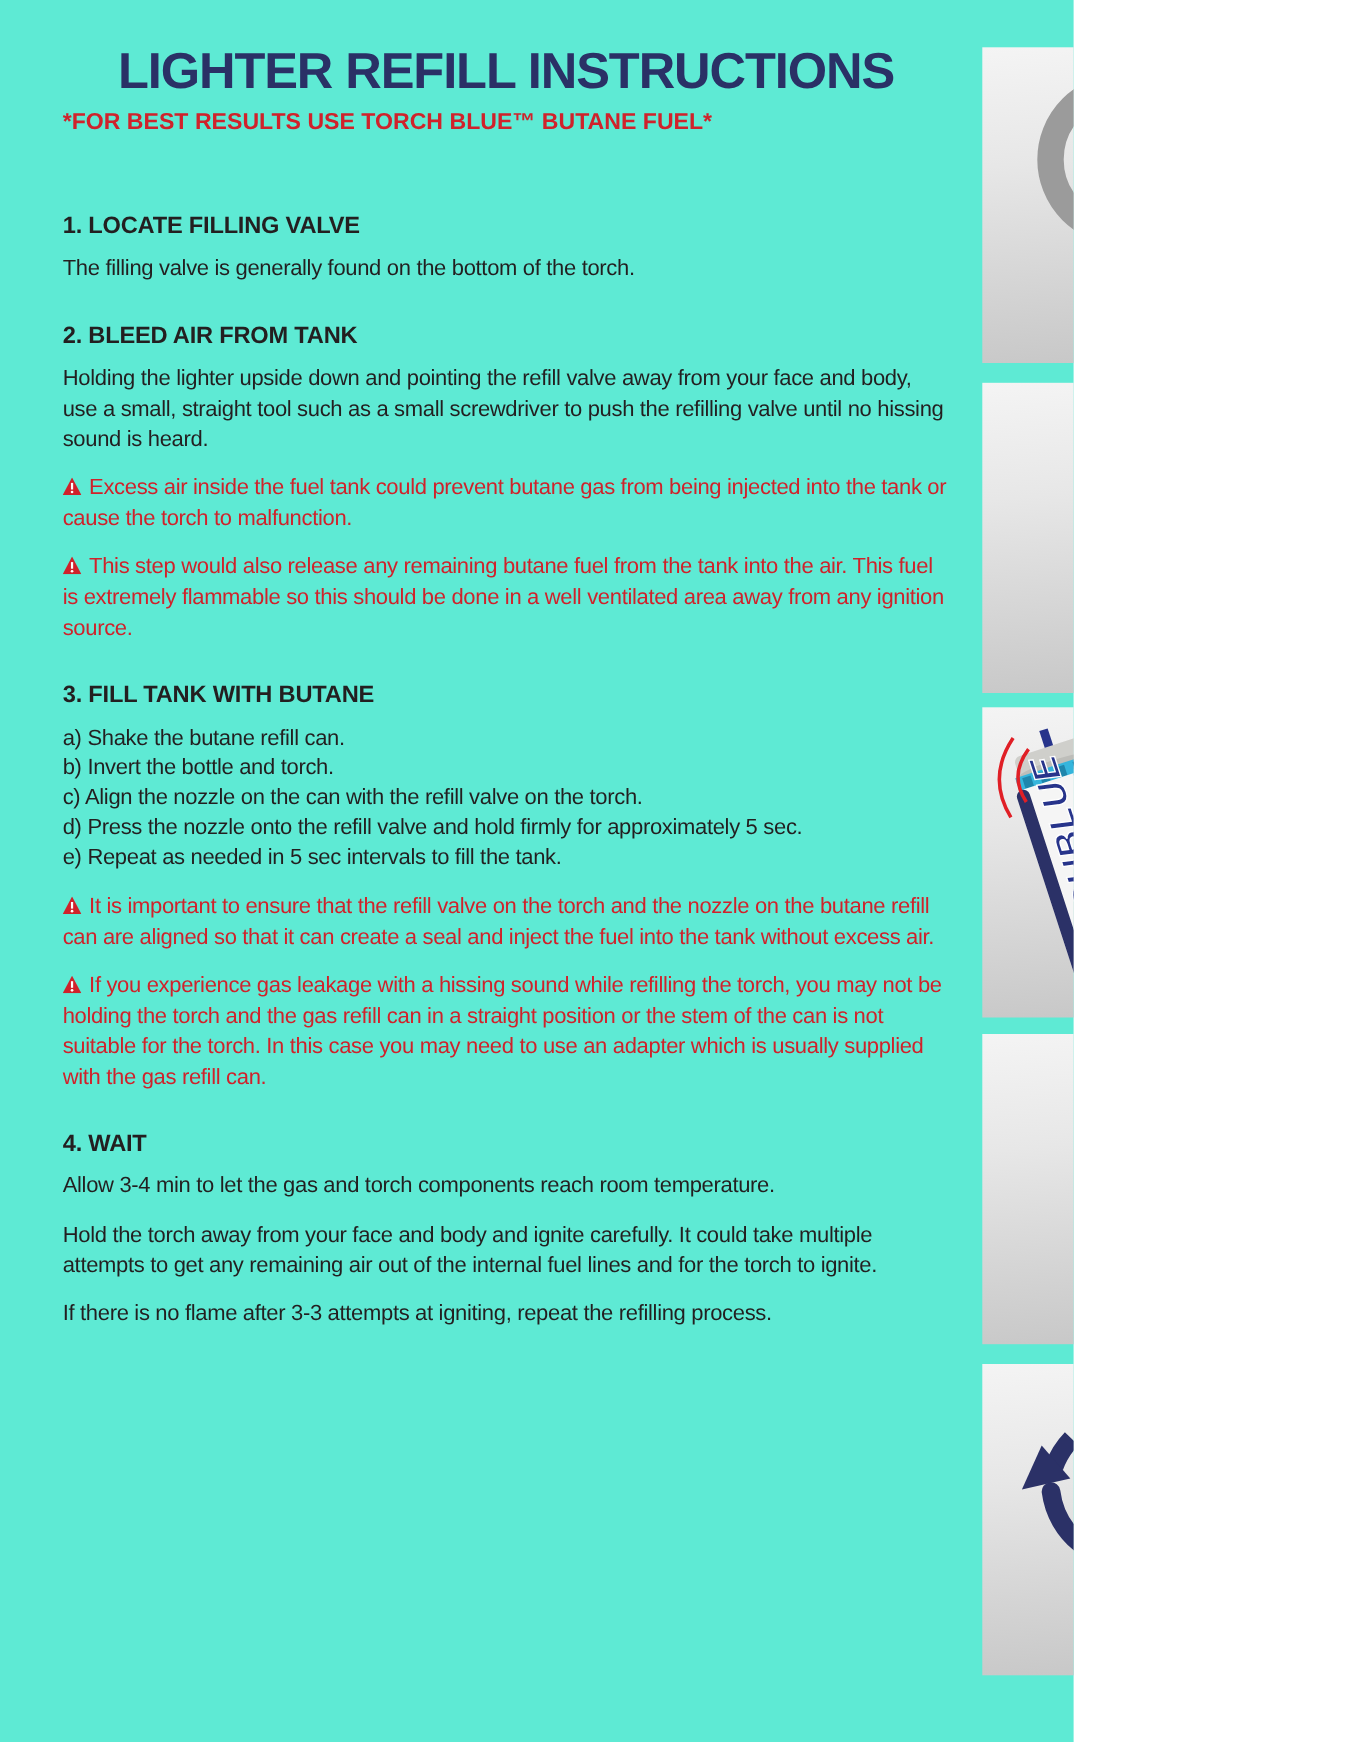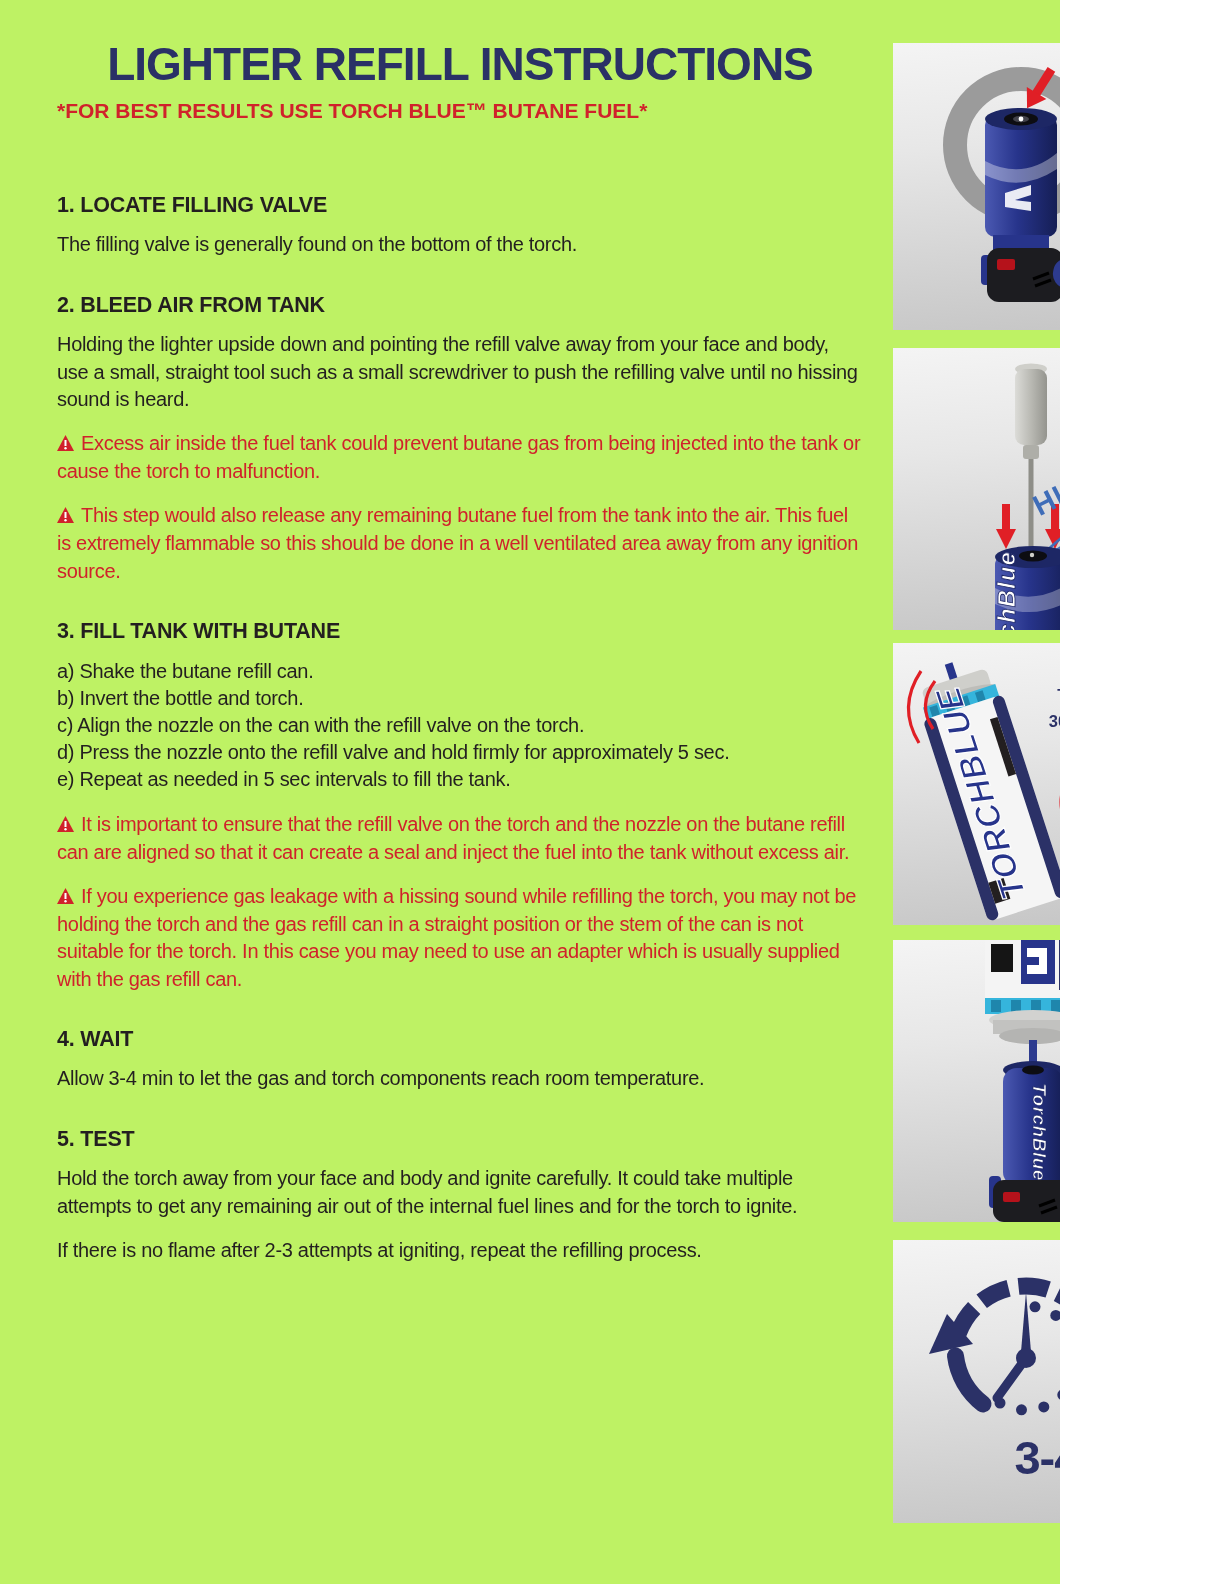--- a/index.html
+++ b/index.html
@@ -1,18 +1,18 @@
 <!DOCTYPE html>
 <html><head>
 <meta charset="utf-8">
 <style>
   * { margin:0; padding:0; box-sizing:border-box; }
   html,body { background:#ffffff; }
   body { font-family:"Liberation Sans", sans-serif; color:#231f20; }
-  .page { position:relative; width:1060px; height:1584px; background:#bef264; overflow:hidden; }
+  .page { position:relative; width:976px; height:1584px; background:#5eead4; overflow:hidden; }
 
   
   .left-col { position:absolute; left:57px; top:40px; width:806px; }
   .doc-title { font-size:46px; font-weight:bold; letter-spacing:-1px; color:#2a3166;
                text-align:center; line-height:1.05; }
   .doc-subtitle { font-size:21px; font-weight:bold; color:#d0222b; 
                   margin-top:10px; line-height:1.25; }
   h2.step-heading { font-size:21.5px; font-weight:bold; color:#231f20; letter-spacing:-0.2px;
                     line-height:1.2; margin:34px 0 13px 0; }
   h2.step-heading.first { margin-top:68px; }
@@ -80,23 +80,22 @@
           </svg></span><span>It is important to ensure that the refill valve on the torch and the nozzle on the butane refill can are aligned so that it can create a seal and inject the fuel into the tank without excess air.</span></p>
     <p class="warn"><span class="warn-icon"><svg width="17" height="16" viewBox="0 0 17 16">
             <path d="M8.5 0 L17 16 H0 Z" fill="#d0222b"></path>
             <rect x="7.5" y="5" width="2" height="6" fill="#fff"></rect>
             <circle cx="8.5" cy="13.3" r="1.2" fill="#fff"></circle>
           </svg></span><span>If you experience gas leakage with a hissing sound while refilling the torch, you may not be holding the torch and the gas refill can in a straight position or the stem of the can is not suitable for the torch. In this case you may need to use an adapter which is usually supplied with the gas refill can.</span></p>
 
     <h2 class="step-heading">4. WAIT</h2>
     <p>Allow 3-4 min to let the gas and torch components reach room temperature.</p>
 
-    <h2 class="step-heading">5. TEST</h2>
     <p>Hold the torch away from your face and body and ignite carefully. It could take multiple attempts to get any remaining air out of the internal fuel lines and for the torch to ignite.</p>
-    <p>If there is no flame after 2-3 attempts at igniting, repeat the refilling process.</p>
+    <p>If there is no flame after 3-3 attempts at igniting, repeat the refilling process.</p>
   </div>
 
   <div class="panel" id="panel1">
     <svg class="fig" width="279" height="287" viewBox="0 0 279 287">
       <defs>
         <linearGradient id="p1b" x1="0" y1="0" x2="1" y2="0">
           <stop offset="0" stop-color="#4b59b2"></stop>
             <stop offset="0.45" stop-color="#27348b"></stop>
             <stop offset="1" stop-color="#151e55"></stop>
         </linearGradient>

